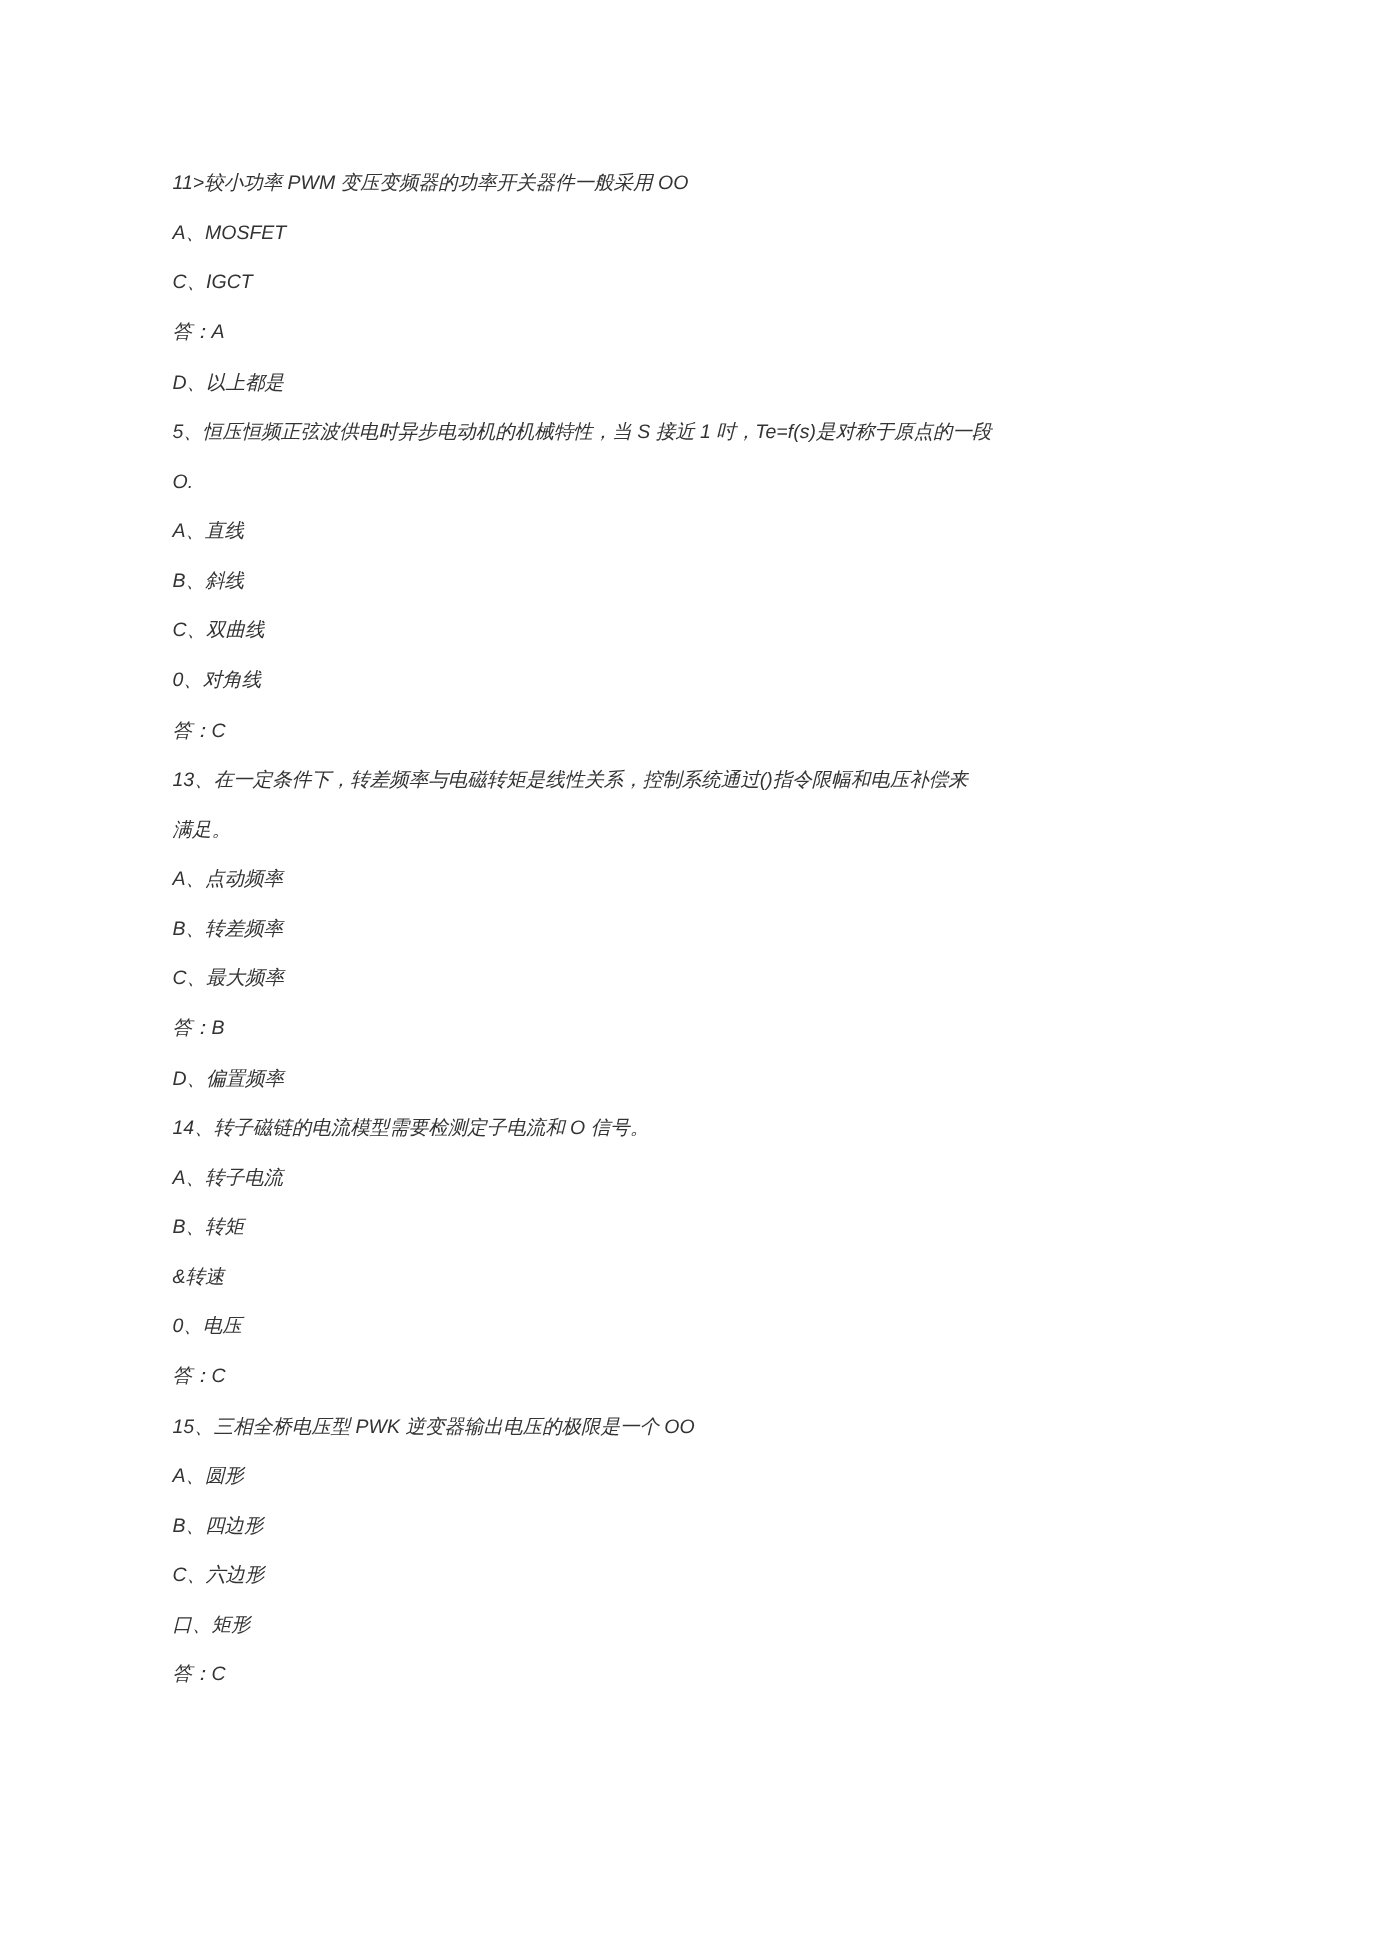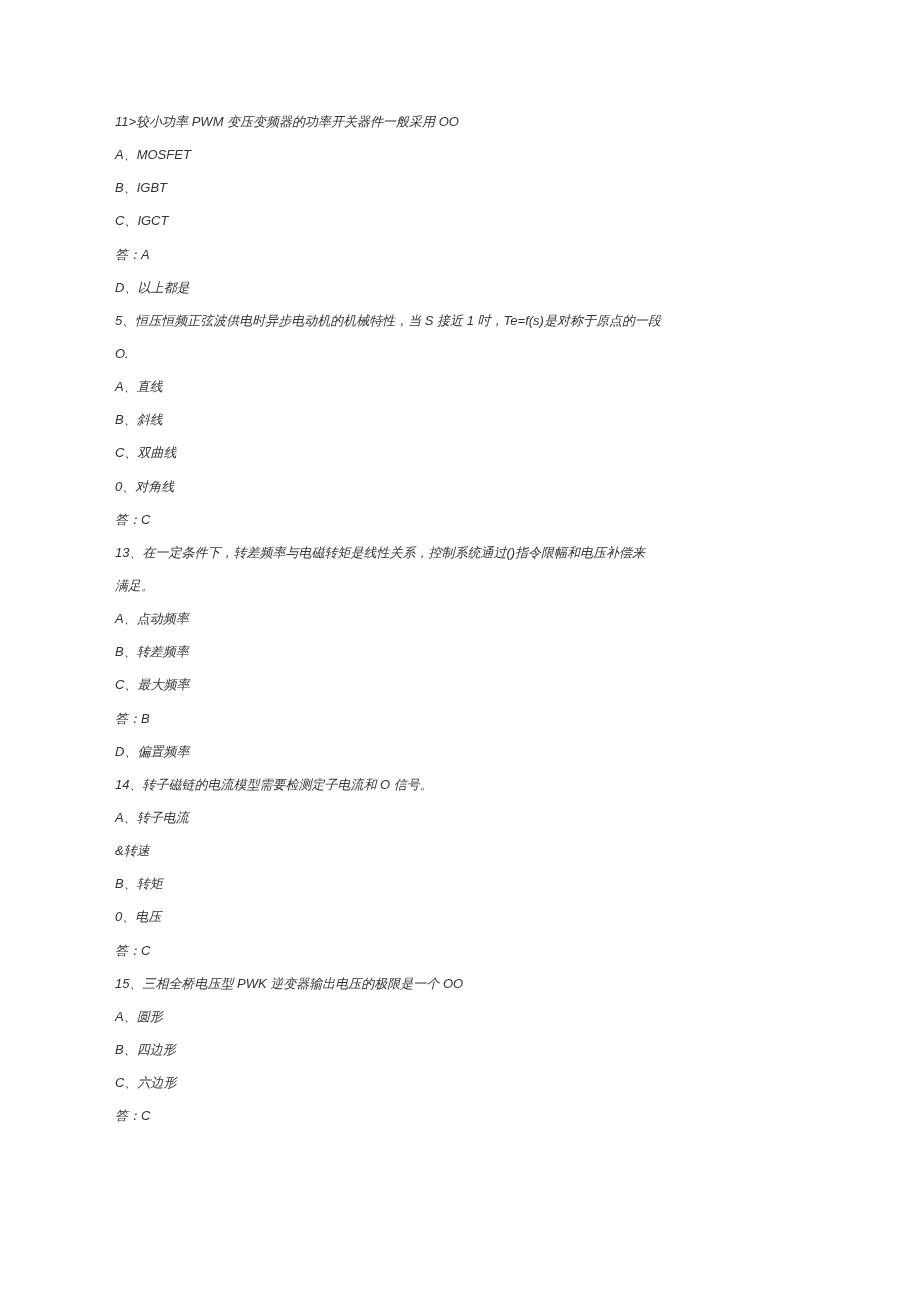--- a/index.html
+++ b/index.html
@@ -21,21 +21,20 @@
     white-space: pre-wrap;
   }
 </style>
 </head>
 <body>
 
 <div class="page">
 
   <div class="line">11&gt;较小功率 PWM 变压变频器的功率开关器件一般采用 OO</div>
   <div class="line">A、MOSFET</div>
-  <div class="line">B、IGBT</div>
   <div class="line">C、IGCT</div>
   <div class="line">答：A</div>
   <div class="line">D、以上都是</div>
 
   <div class="line">5、恒压恒频正弦波供电时异步电动机的机械特性，当 S 接近 1 吋，Te=f(s)是对称于原点的一段</div>
   <div class="line">O.</div>
   <div class="line">A、直线</div>
   <div class="line">B、斜线</div>
   <div class="line">C、双曲线</div>
   <div class="line">0、对角线</div>
@@ -44,24 +43,25 @@
   <div class="line">13、在一定条件下，转差频率与电磁转矩是线性关系，控制系统通过()指令限幅和电压补偿来</div>
   <div class="line">满足。</div>
   <div class="line">A、点动频率</div>
   <div class="line">B、转差频率</div>
   <div class="line">C、最大频率</div>
   <div class="line">答：B</div>
   <div class="line">D、偏置频率</div>
 
   <div class="line">14、转子磁链的电流模型需要检测定子电流和 O 信号。</div>
   <div class="line">A、转子电流</div>
+  <div class="line">B、转矩</div>
   <div class="line">&amp;转速</div>
-  <div class="line">B、转矩</div>
   <div class="line">0、电压</div>
   <div class="line">答：C</div>
 
   <div class="line">15、三相全桥电压型 PWK 逆变器输出电压的极限是一个 OO</div>
   <div class="line">A、圆形</div>
   <div class="line">B、四边形</div>
   <div class="line">C、六边形</div>
+  <div class="line">口、矩形</div>
   <div class="line">答：C</div>
 
 </div>
 
 </body></html>

